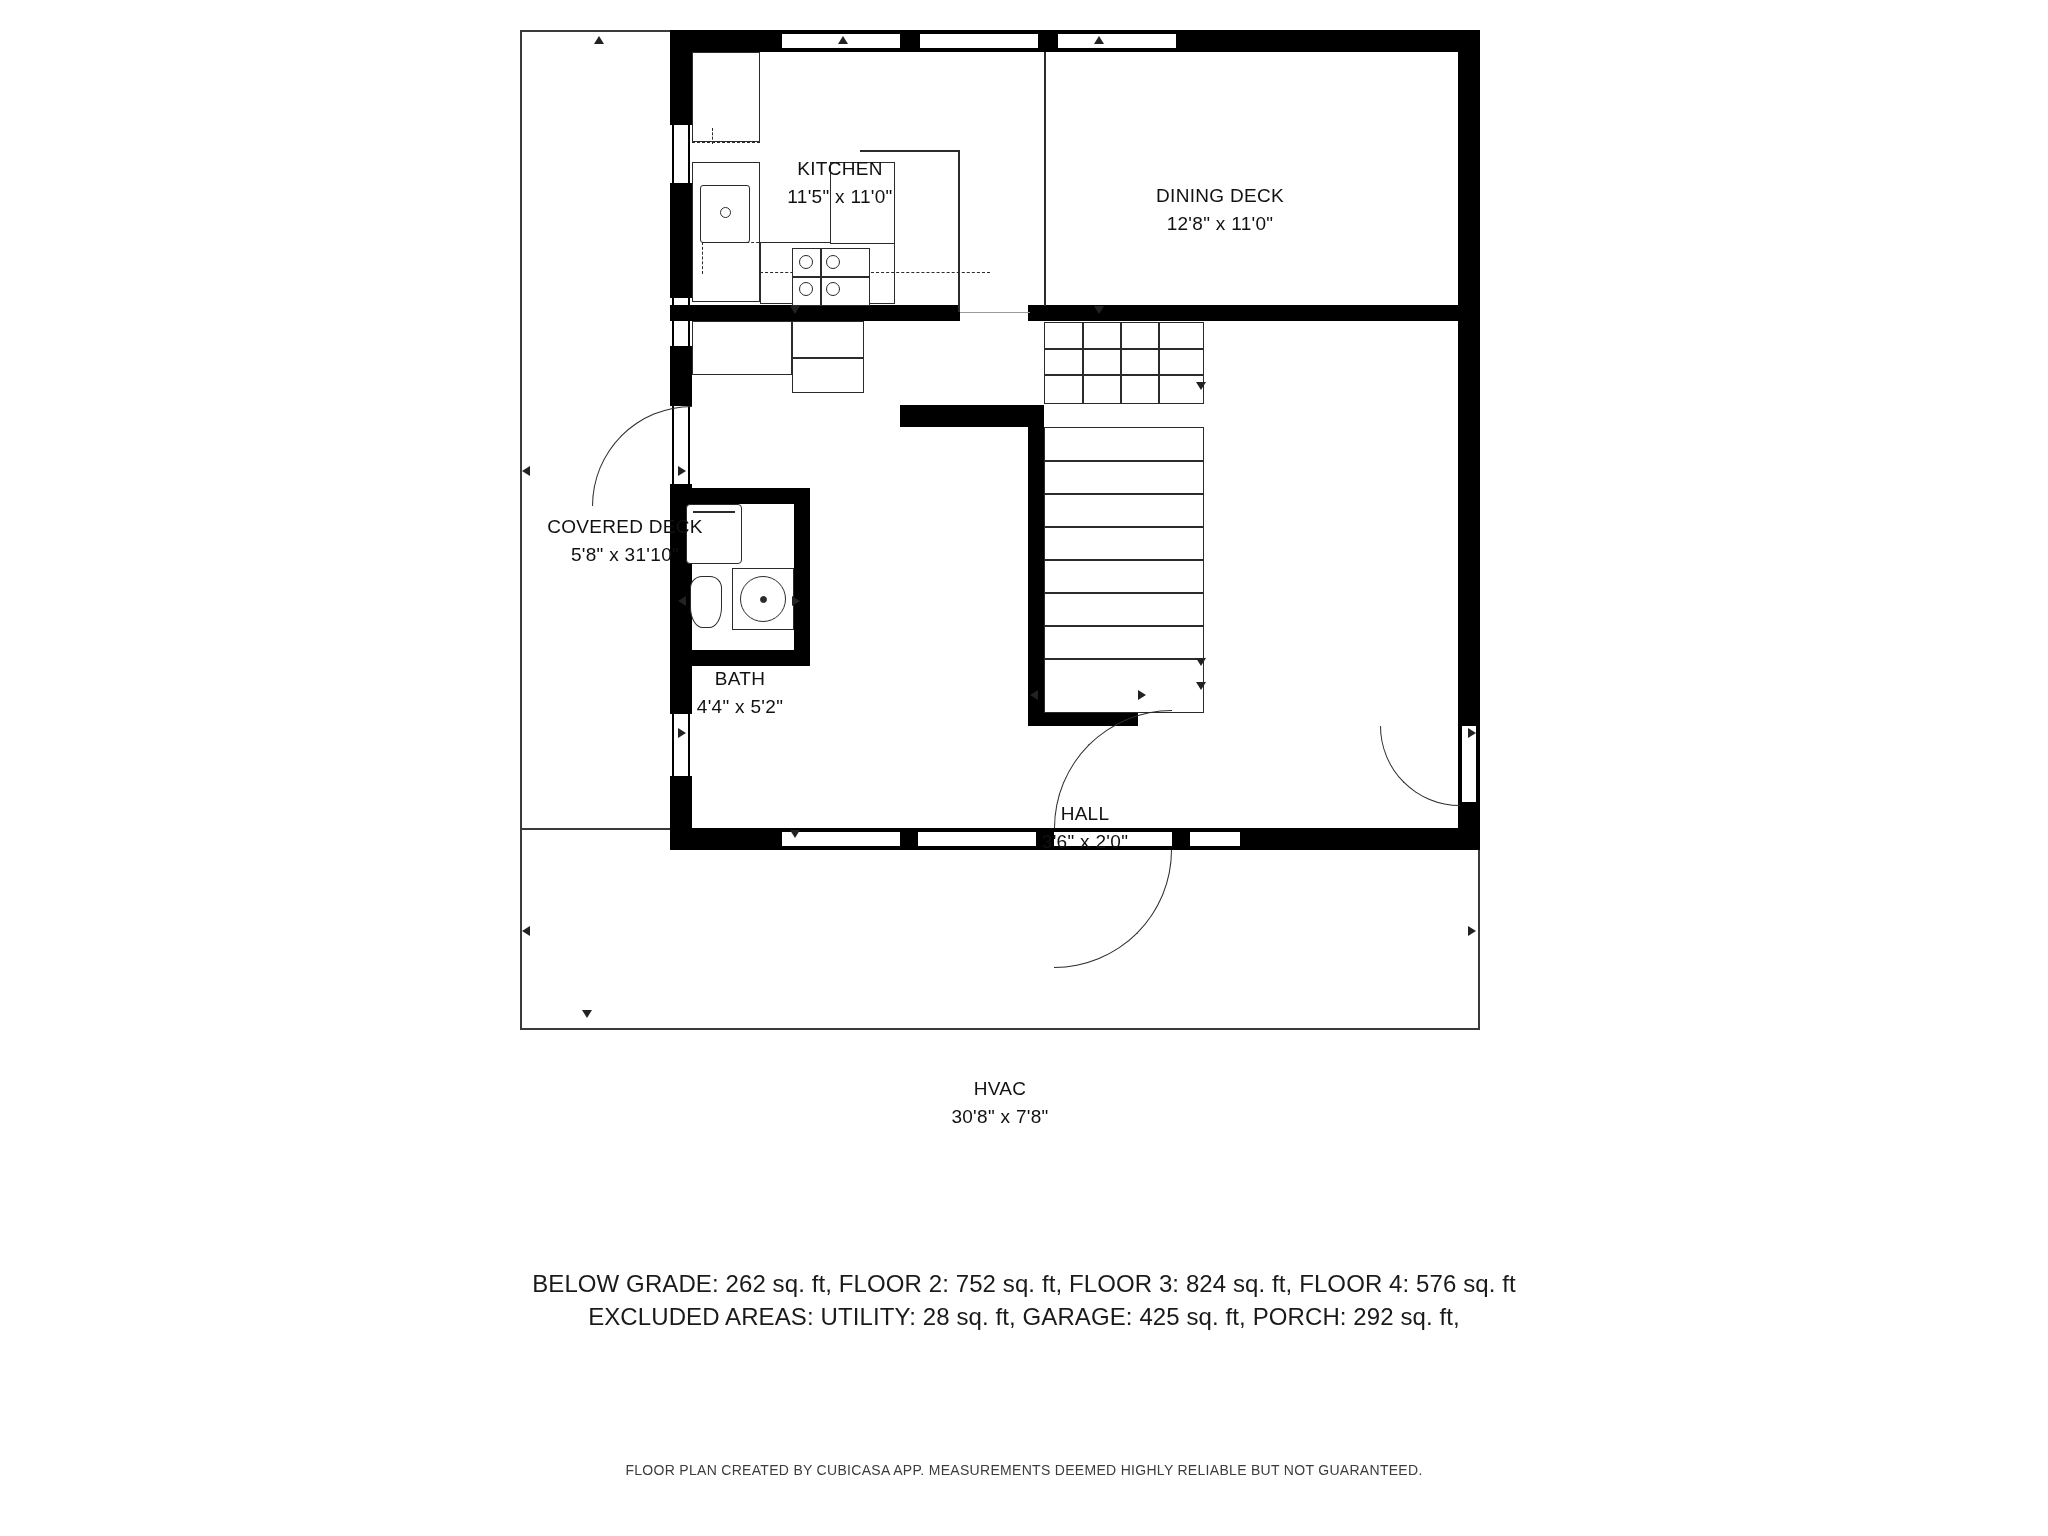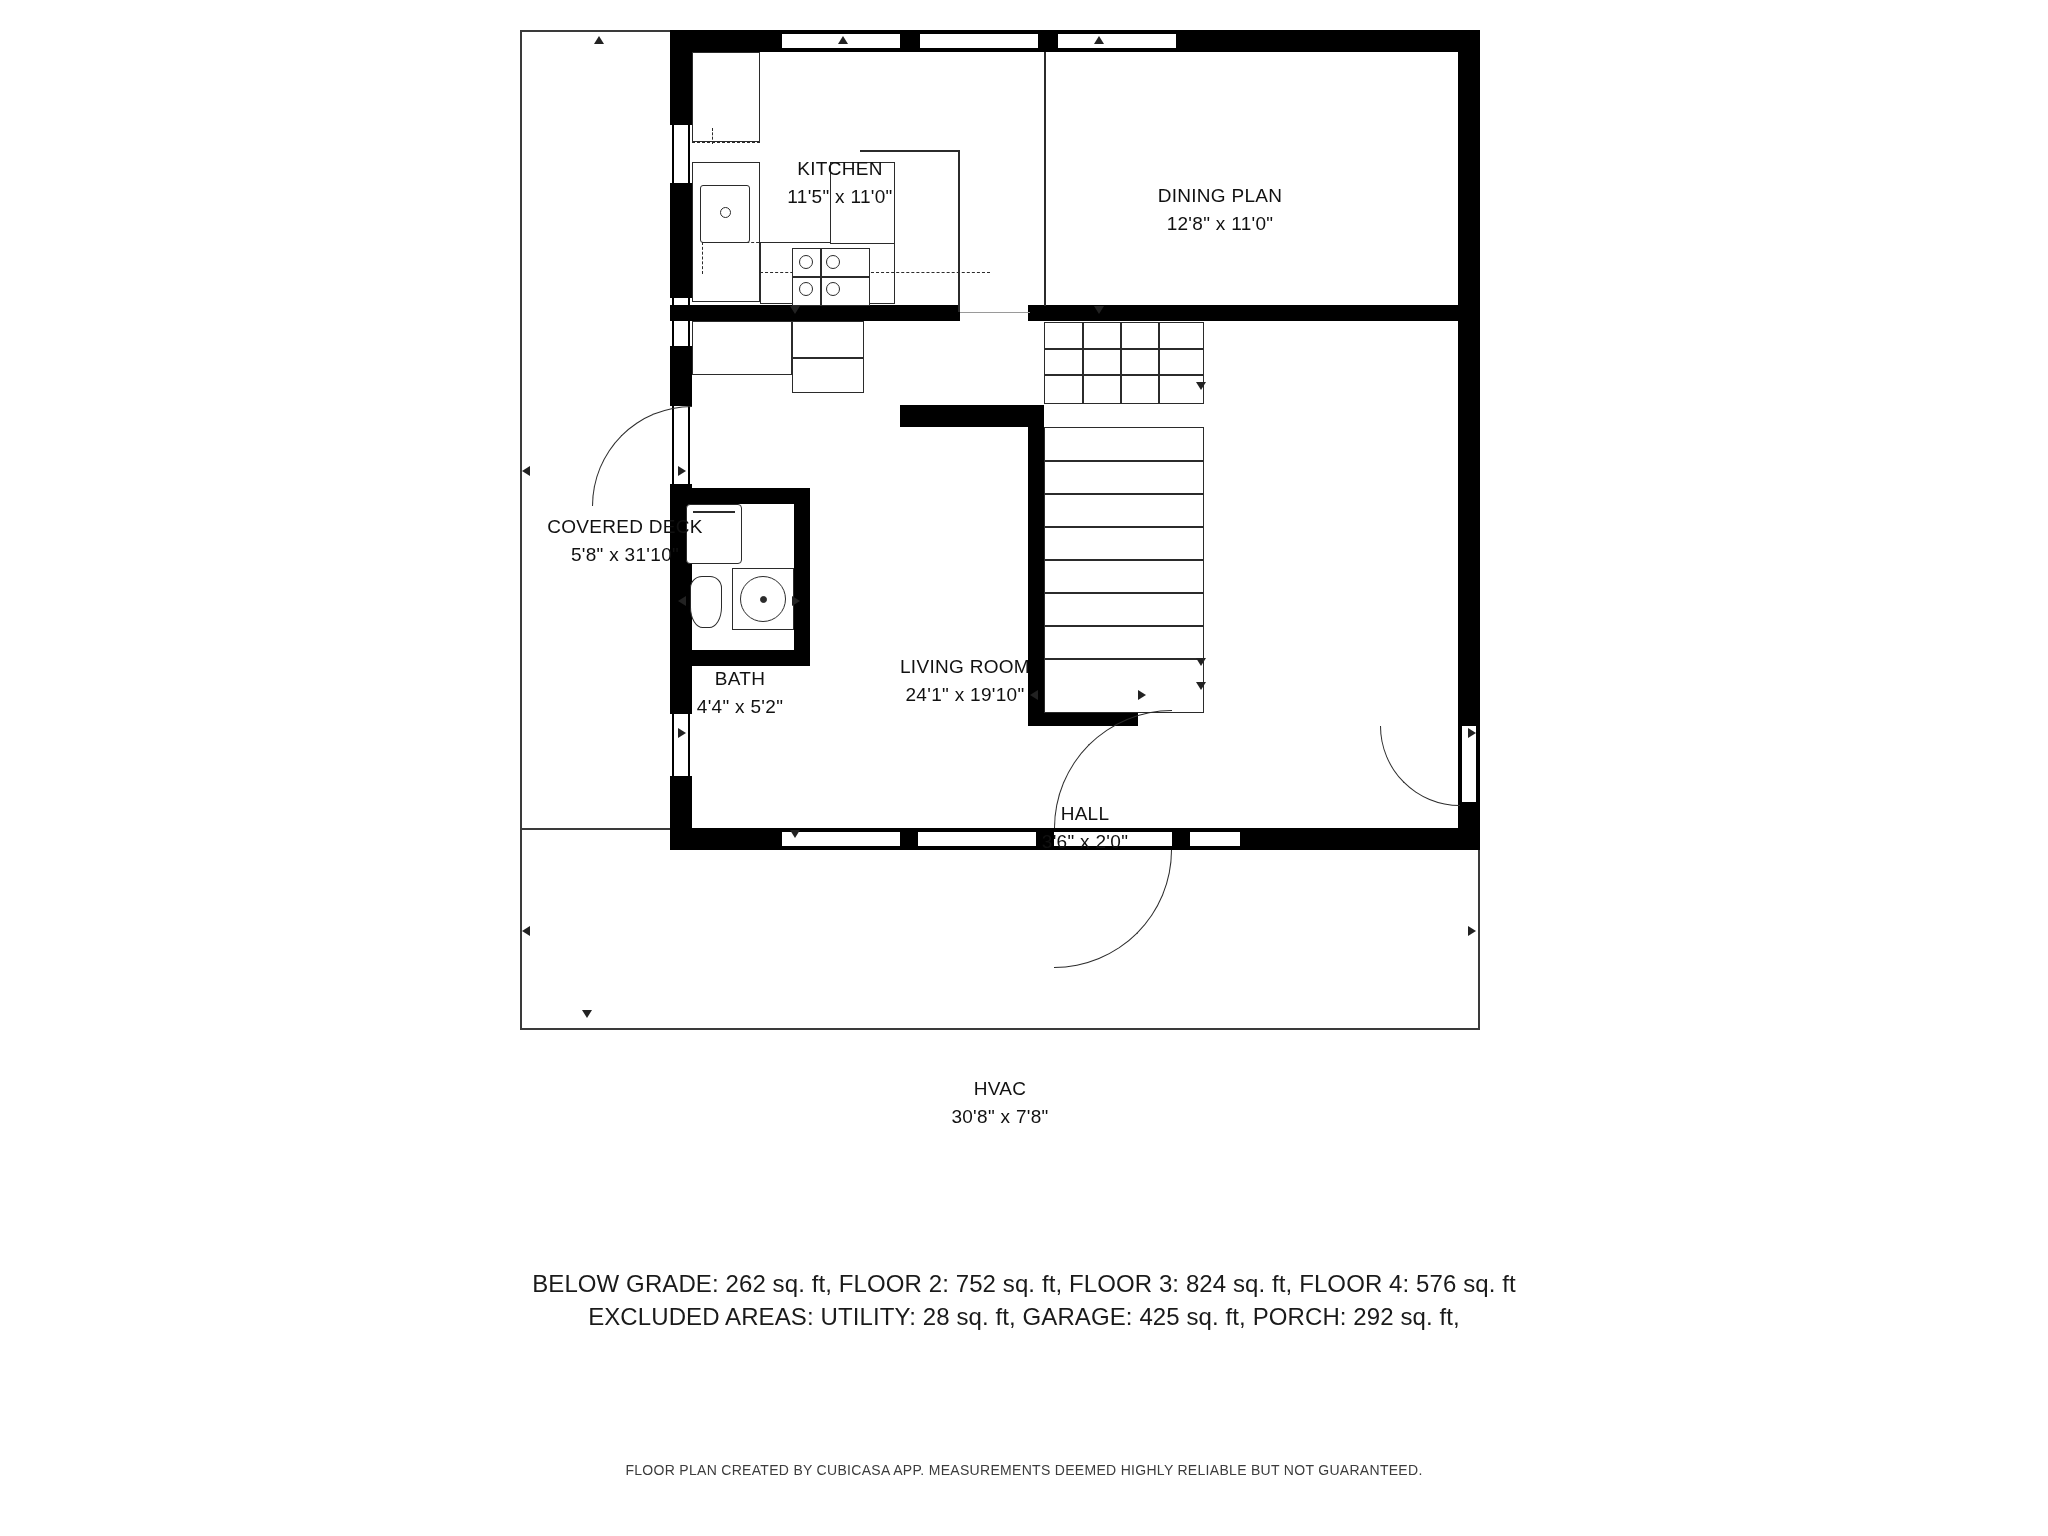--- a/index.html
+++ b/index.html
@@ -284,33 +284,29 @@
     <div class="dim-arrow ar-l" style="left:510px; top:680px;"></div>
     <div class="dim-arrow ar-r" style="left:618px; top:680px;"></div>
     <div class="dim-arrow ar-d" style="left:676px; top:648px;"></div>
 
     <div class="label" style="left:215px; top:145px; width:210px;">
       <span class="rm">KITCHEN</span>
       <span class="dm">11'5" x 11'0"</span>
     </div>
 
     <div class="label" style="left:585px; top:172px; width:230px;">
-      <span class="rm">DINING PLAN</span>
+      <span class="rm">DINING DECK</span>
       <span class="dm">12'8" x 11'0"</span>
     </div>
 
     <div class="label" style="left:-15px; top:503px; width:240px;">
       <span class="rm">COVERED DECK</span>
       <span class="dm">5'8" x 31'10"</span>
     </div>
 
-    <div class="label" style="left:320px; top:643px; width:250px;">
-      <span class="rm">LIVING ROOM</span>
-      <span class="dm">24'1" x 19'10"</span>
-    </div>
 
     <div class="label" style="left:115px; top:655px; width:210px;">
       <span class="rm">BATH</span>
       <span class="dm">4'4" x 5'2"</span>
     </div>
 
     <div class="label" style="left:455px; top:790px; width:220px;">
       <span class="rm">HALL</span>
       <span class="dm">3'6" x 2'0"</span>
     </div>

